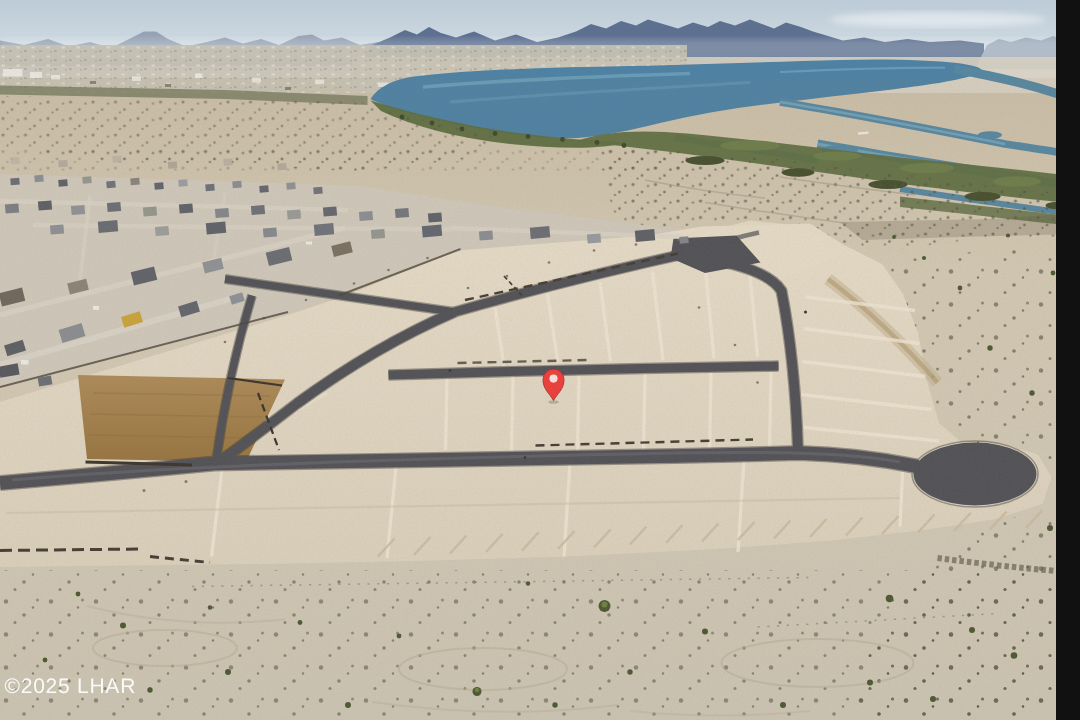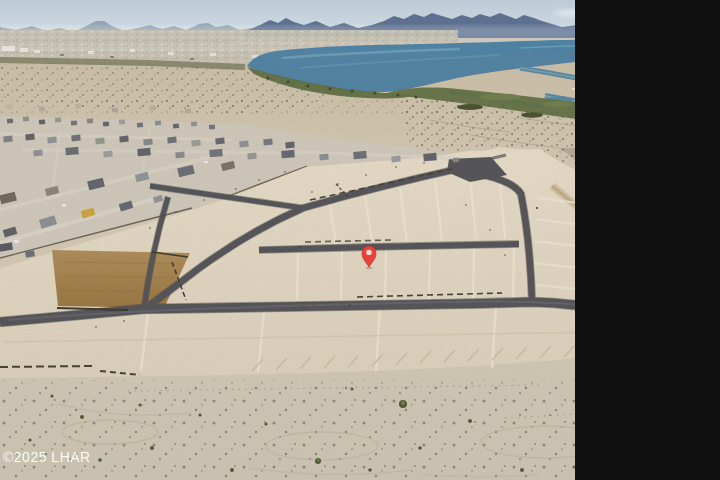--- a/index.html
+++ b/index.html
@@ -1,16 +1,16 @@
 <!DOCTYPE html>
 <html><head>
 <meta charset="utf-8">
 <style>
   html,body{margin:0;padding:0;background:#111;}
-  .stage{position:relative;width:575px;height:480px;overflow:hidden;background:#d2c7b1;}
+  .stage{position:relative;width:704px;height:480px;overflow:hidden;background:#d2c7b1;}
   svg{display:block;}
   text.wm{font-family:"Liberation Sans","DejaVu Sans",sans-serif;font-weight:normal;letter-spacing:.5px;}
 </style>
 </head>
 <body>
 
 <div class="stage">
 <svg width="720" height="480" viewBox="0 0 720 480" xmlns="http://www.w3.org/2000/svg">
   <defs>
     <linearGradient id="skyG" x1="0" y1="0" x2="0" y2="1">

